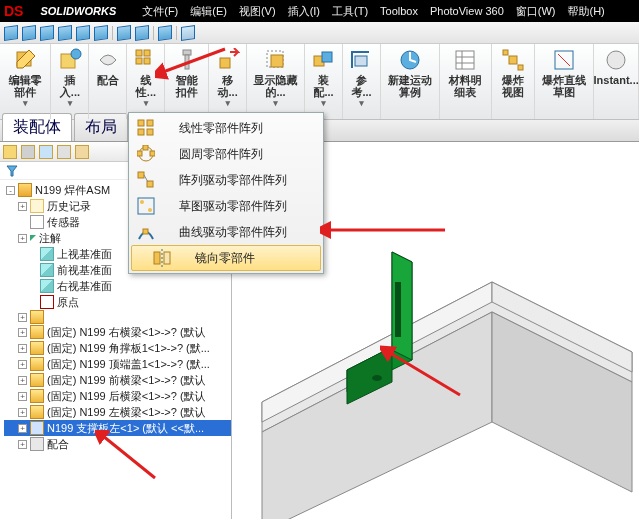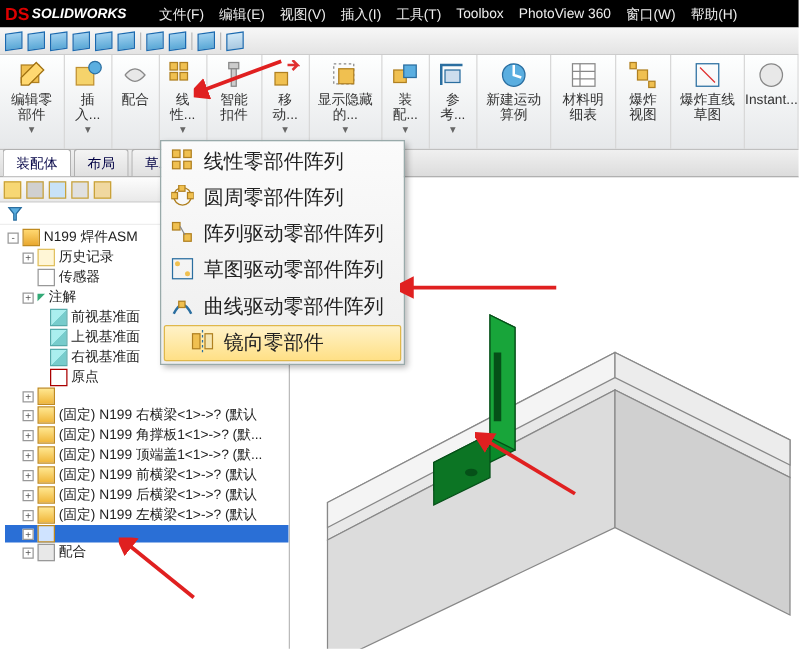--- a/index.html
+++ b/index.html
@@ -1,30 +1,30 @@
 <!DOCTYPE html>
 <html><head>
 <meta charset="utf-8">
 <style>
   * { box-sizing: border-box; margin: 0; padding: 0; font-family: "Microsoft YaHei", sans-serif; }
   body { width: 639px; height: 519px; overflow: hidden; background: #fff; font-size: 11px; color: #222; position: relative; }
   .titlebar { background: #000; color: #fff; display: flex; align-items: center; height: 22px; padding: 0 4px; }
-  .sw-logo { font-style: italic; font-weight: bold; font-size: 11px; display: flex; align-items: center; gap: 2px; }
+  .sw-logo { font-style: italic; font-weight: bold; font-size: 11px; display: flex; align-items: center; gap: 17px; }
   .sw-logo .ds { color: #d00; font-size: 14px; font-weight: bold; font-style: normal; }
   .menubar { display: flex; margin-left: 20px; align-items: center; }
   .menubar div { padding: 0 6px; font-size: 11px; color: #eee; }
   .qat { background: linear-gradient(#f7f7f7,#e4e4e4); height: 22px; border-bottom: 1px solid #ccc; display: flex; align-items: center; padding: 0 4px; gap: 4px; }
   .qat .cube { width: 14px; height: 14px; border: 1px solid #1a6ab0; background: linear-gradient(#9ed0f0,#5aa8d6); transform: skewY(-8deg); display: inline-block; }
-  .ribbon { background: linear-gradient(#feffff,#e6e8ea); height: 76px; border-bottom: 1px solid #bfbfbf; display: flex; }
+  .ribbon { background: linear-gradient(#feffff,#e6e8ea); height: 76px; border-bottom: 1px solid #bfbfbf; display: flex; font-weight: bold; }
   .ribbon-btn { display: flex; flex-direction: column; align-items: center; justify-content: flex-start; padding: 4px 6px 0 6px; font-size: 11px; color: #333; border-right: 1px solid #d8d8d8; min-width: 38px; position: relative; }
   .ribbon-btn .ric { width: 24px; height: 24px; margin-bottom: 2px; }
   .ribbon-btn .lbl { text-align: center; line-height: 12px; }
   .ribbon-btn .dd { font-size: 9px; color: #666; }
   .tabstrip { background: linear-gradient(#f0f0f0,#dcdcdc); height: 22px; display: flex; align-items: flex-end; padding-left: 2px; border-bottom: 1px solid #999; }
-  .tab { padding: 3px 10px; font-size: 11px; background: linear-gradient(#f4f4f4,#e0e0e0); border: 1px solid #b0b0b0; border-bottom: none; margin-right: 2px; border-radius: 3px 3px 0 0; color: #004; font-family: Liberation Serif, serif; }
+  .tab { padding: 3px 10px; font-size: 16px; background: linear-gradient(#f4f4f4,#e0e0e0); border: 1px solid #b0b0b0; border-bottom: none; margin-right: 2px; border-radius: 3px 3px 0 0; color: #004; font-family: Liberation Serif, serif; }
   .tab.active { background: #fff; }
   .workarea { display: flex; height: calc(519px - 22px - 22px - 68px - 22px); }
   .feat-panel { width: 232px; background: #fff; border-right: 1px solid #bbb; overflow: hidden; position: relative; }
   .panel-toolbar { height: 20px; background: linear-gradient(#fdfdfd,#e9e9e9); border-bottom: 1px solid #ccc; display: flex; align-items: center; padding: 0 3px; gap: 4px; }
   .panel-toolbar .pt { width: 14px; height: 14px; background: #f7d774; border: 1px solid #c9a23a; }
   .tree-toolbar { height: 18px; display: flex; align-items: center; padding: 0 6px; gap: 6px; border-bottom: 1px solid #eee; }
   .tree-toolbar .tt { width: 12px; height: 12px; }
   .tree { padding: 2px 0 2px 4px; font-size: 11px; line-height: 16px; overflow: hidden; }
   .tree-node { display: flex; align-items: center; gap: 3px; white-space: nowrap; padding: 0 2px; }
   .tree-node.indent1 { padding-left: 14px; }
@@ -38,21 +38,21 @@
   .tic.note { border-left: 6px solid #3a7; border-bottom: 6px solid transparent; width: 0; height: 0; }
   .tic.plane { background: linear-gradient(135deg,#aee 50%,#7cc 50%); border: 1px solid #5aa; }
   .tic.origin { background: #fff; border: 1px solid #a00; position: relative; }
   .tic.part { background: linear-gradient(#ffe790,#f0b63a); border: 1px solid #c08a1f; }
   .tree-node.sel { background: #2a6fd6; color: #fff; }
   .tree-node.sel .tic.part { background: #cfe3ff; }
   .viewport { flex: 1; background: #fff; position: relative; overflow: hidden; }
   .viewport svg { position: absolute; inset: 0; }
   
   .ddmenu { position: absolute; left: 128px; top: 112px; width: 196px; background: linear-gradient(#fbfbfb,#eeeeee); border: 1px solid #9aa; box-shadow: 2px 2px 5px rgba(0,0,0,0.3); z-index: 50; padding: 2px; }
-  .ddmenu .row { display: flex; align-items: flex-start; padding: 4px 6px; gap: 8px; font-size: 16px; color: #222; }
+  .ddmenu .row { display: flex; align-items: flex-end; padding: 4px 6px; gap: 24px; font-size: 12px; color: #222; }
   .ddmenu .row .mic { width: 18px; height: 18px; }
   .ddmenu .row.hl { background: linear-gradient(#fff2c8,#ffe086); border: 1px solid #e0b84a; border-radius: 2px; padding: 3px 21px; }
   
   .arrow { position: absolute; z-index: 60; pointer-events: none; }
 </style>
 </head>
 <body>
 
 <div class="titlebar">
   <span class="sw-logo">
@@ -238,26 +238,26 @@
           <span>传感器</span>
         </div>
       <div class="tree-node indent1">
           <span class="exp">+</span>
           <span class="tic note"></span>
           <span>注解</span>
         </div>
       <div class="tree-node indent2">
           <span class="noexp"></span>
           <span class="tic plane"></span>
-          <span>前视基准面</span>
+          <span>上视基准面</span>
         </div>
       <div class="tree-node indent2">
           <span class="noexp"></span>
           <span class="tic plane"></span>
-          <span>上视基准面</span>
+          <span>前视基准面</span>
         </div>
       <div class="tree-node indent2">
           <span class="noexp"></span>
           <span class="tic plane"></span>
           <span>右视基准面</span>
         </div>
       <div class="tree-node indent2">
           <span class="noexp"></span>
           <span class="tic origin"></span>
           <span>原点</span>
@@ -292,20 +292,21 @@
           <span>(固定) N199 后横梁&lt;1&gt;-&gt;? (默认</span>
         </div>
       <div class="tree-node indent1">
           <span class="exp">+</span>
           <span class="tic part"></span>
           <span>(固定) N199 左横梁&lt;1&gt;-&gt;? (默认</span>
         </div>
       <div class="tree-node indent1 sel">
           <span class="exp" style="background:#fff">+</span>
           <span class="tic part"></span>
+          <span>N199 支撑板左&lt;1&gt; (默认 &lt;&lt;默...</span>
         </div>
       <div class="tree-node indent1">
           <span class="exp">+</span>
           <span class="tic" style="background:#e8e8e8;border:1px solid #999"></span>
           <span>配合</span>
         </div>
     </div>
   </div>
 
   <div class="viewport">

